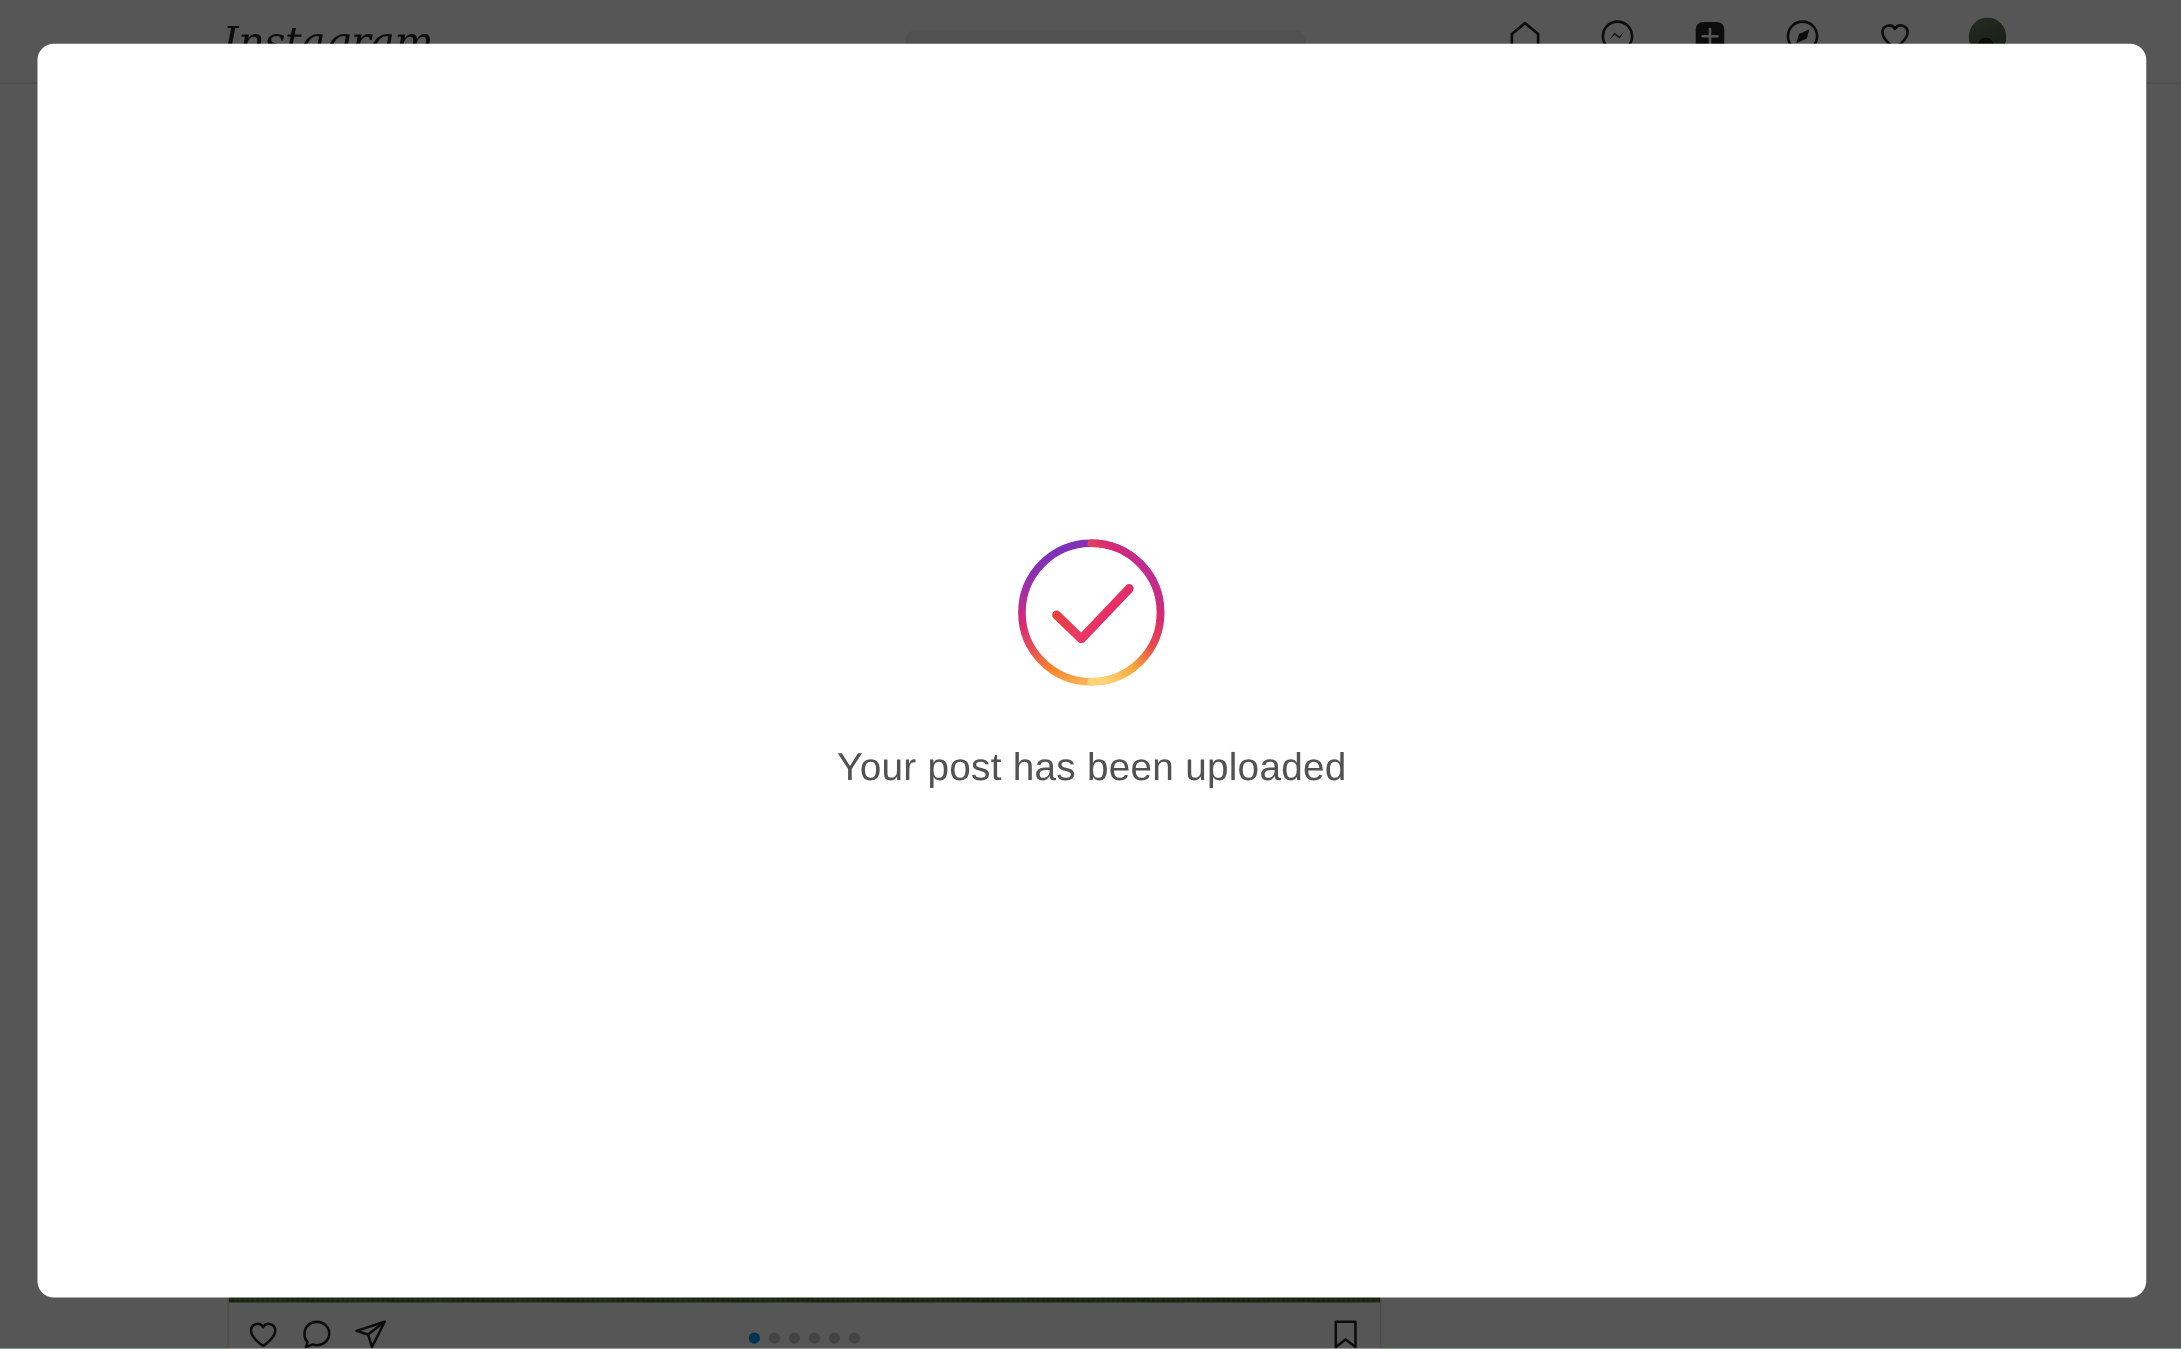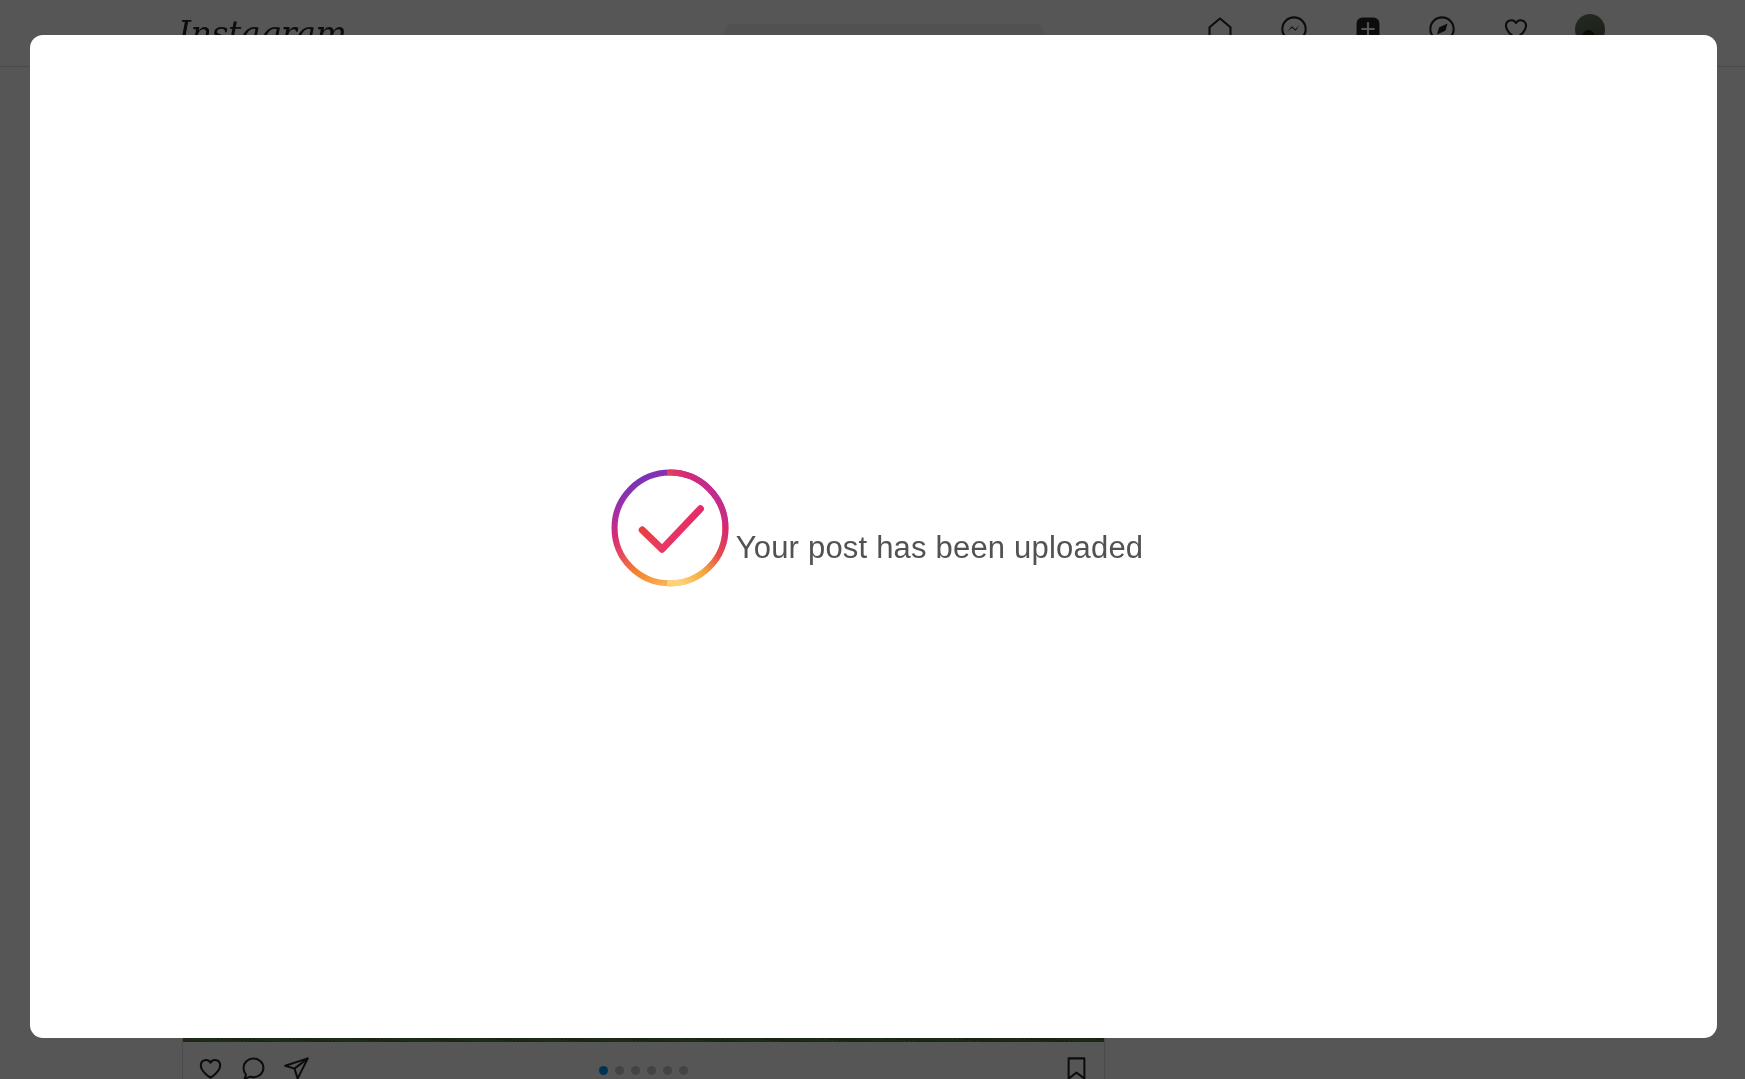--- a/index.html
+++ b/index.html
@@ -197,21 +197,21 @@
   .modal-body {
     flex: 1 1 auto;
     display: flex;
     flex-direction: column;
     align-items: center;
     justify-content: center;
   }
 
   .success-wrap {
     display: flex;
-    flex-direction: row;
+    flex-direction: column;
     align-items: center;
     margin-top: -18px;
   }
 
   .success-icon {
     width: 132px;
     height: 132px;
     display: block;
   }
 

